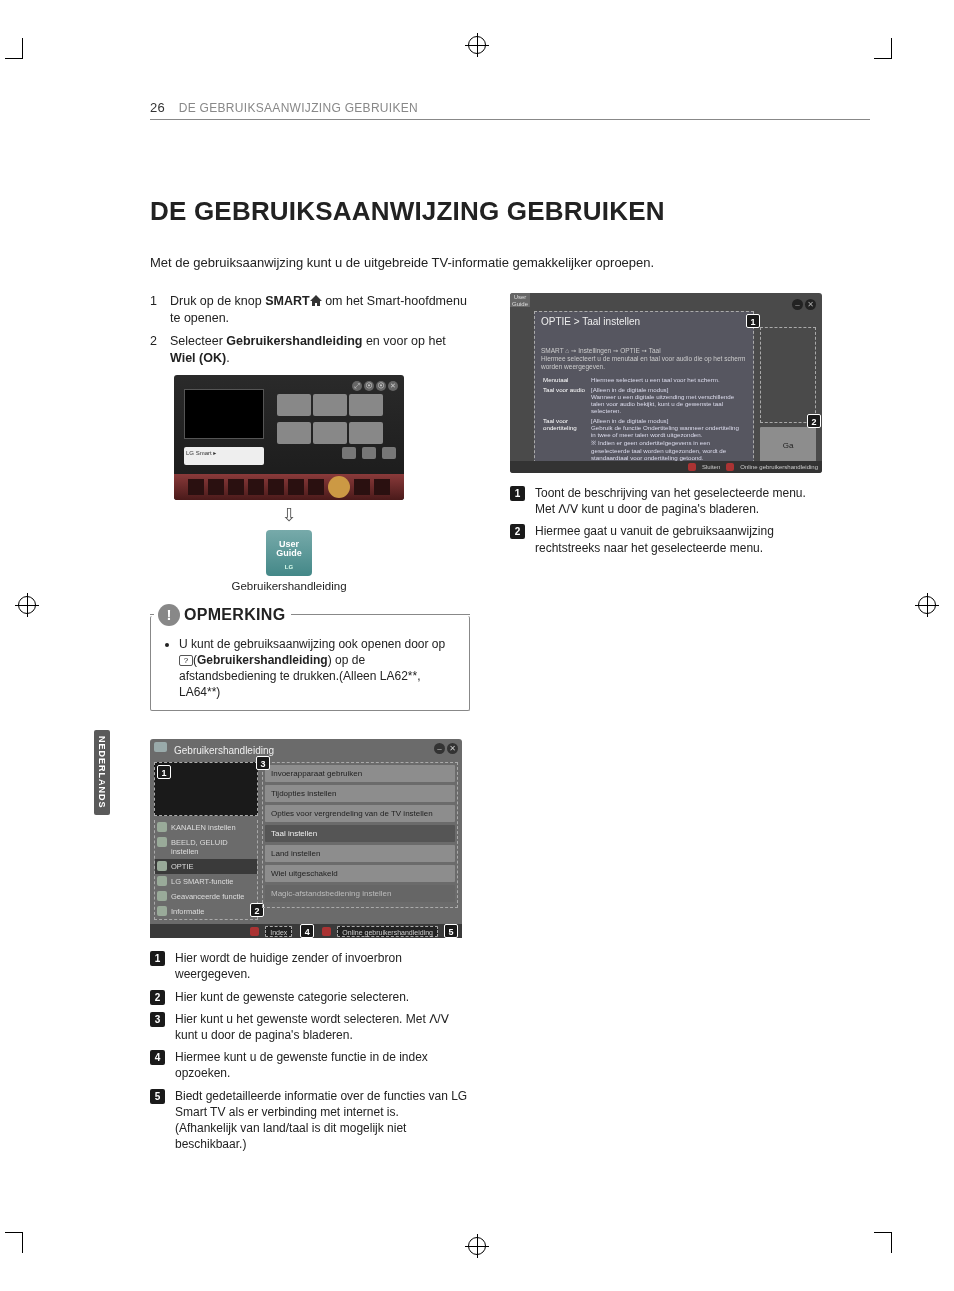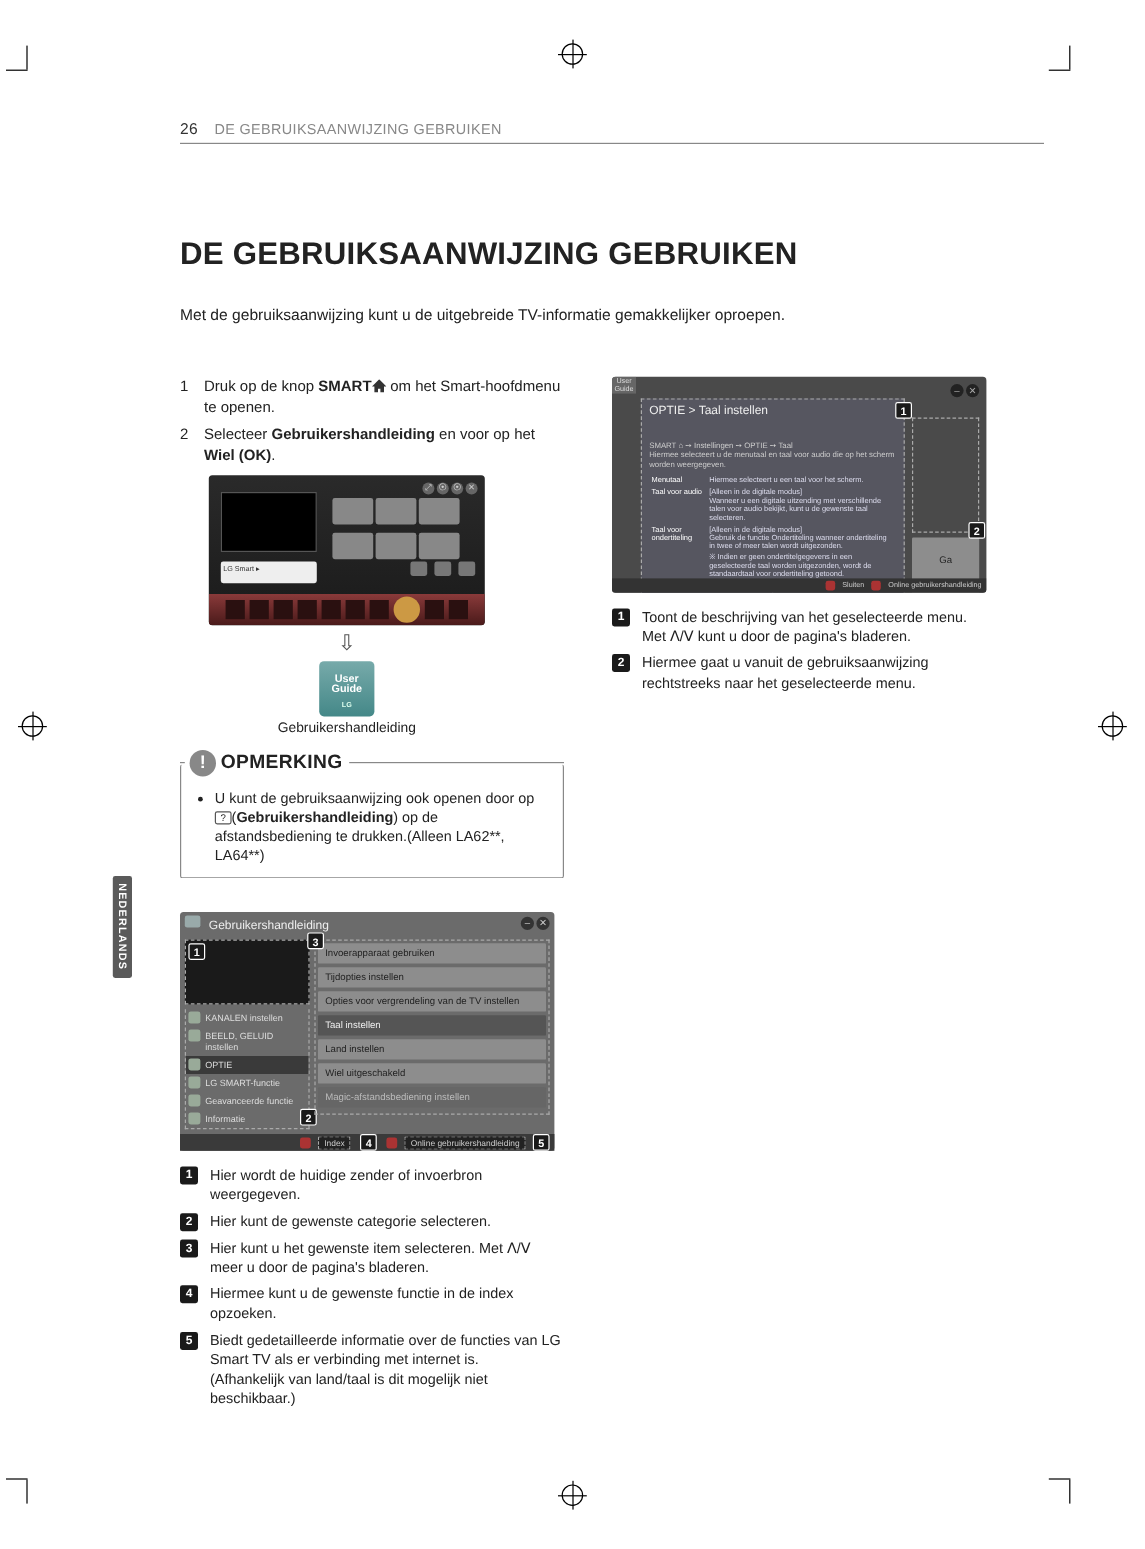--- a/index.html
+++ b/index.html
@@ -49,21 +49,21 @@
     letter-spacing: 0.3px;
   }
   .header-line .pg { font-size: 13px; color: #333; margin-right: 10px; }
 
   h1 {
     font-size: 26px;
     font-weight: bold;
     letter-spacing: 0.2px;
     margin-bottom: 28px;
   }
-  .intro { font-size: 13px; margin-bottom: 44px; }
+  .intro { font-size: 13px; margin-bottom: 23px; }
 
   .cols { display: flex; gap: 40px; }
   .col-left { width: 320px; }
   .col-right { width: 320px; }
 
   ol.steps { list-style: none; font-size: 12.5px; }
   ol.steps li { display: flex; margin-bottom: 6px; line-height: 1.35; }
   ol.steps li .num { width: 20px; flex-shrink: 0; }
   .home-icon {
     display: inline-block; width: 12px; height: 11px; position: relative; top: 1px;
@@ -382,21 +382,21 @@
         <div class="row">
             <span class="badge">1</span>
             <span>Hier wordt de huidige zender of invoerbron weergegeven.</span>
           </div>
         <div class="row">
             <span class="badge">2</span>
             <span>Hier kunt de gewenste categorie selecteren.</span>
           </div>
         <div class="row">
             <span class="badge">3</span>
-            <span>Hier kunt u het gewenste item selecteren. Met ꓥ/ꓦ meer u door de pagina's bladeren.</span>
+            <span>Hier kunt u het gewenste wordt selecteren. Met ꓥ/ꓦ kunt u door de pagina's bladeren.</span>
           </div>
         <div class="row">
             <span class="badge">4</span>
             <span>Hiermee kunt u de gewenste functie in de index opzoeken.</span>
           </div>
         <div class="row">
             <span class="badge">5</span>
             <span style="white-space:pre-line;">Biedt gedetailleerde informatie over de functies van LG Smart TV als er verbinding met internet is.
 (Afhankelijk van land/taal is dit mogelijk niet beschikbaar.)</span>
           </div>

